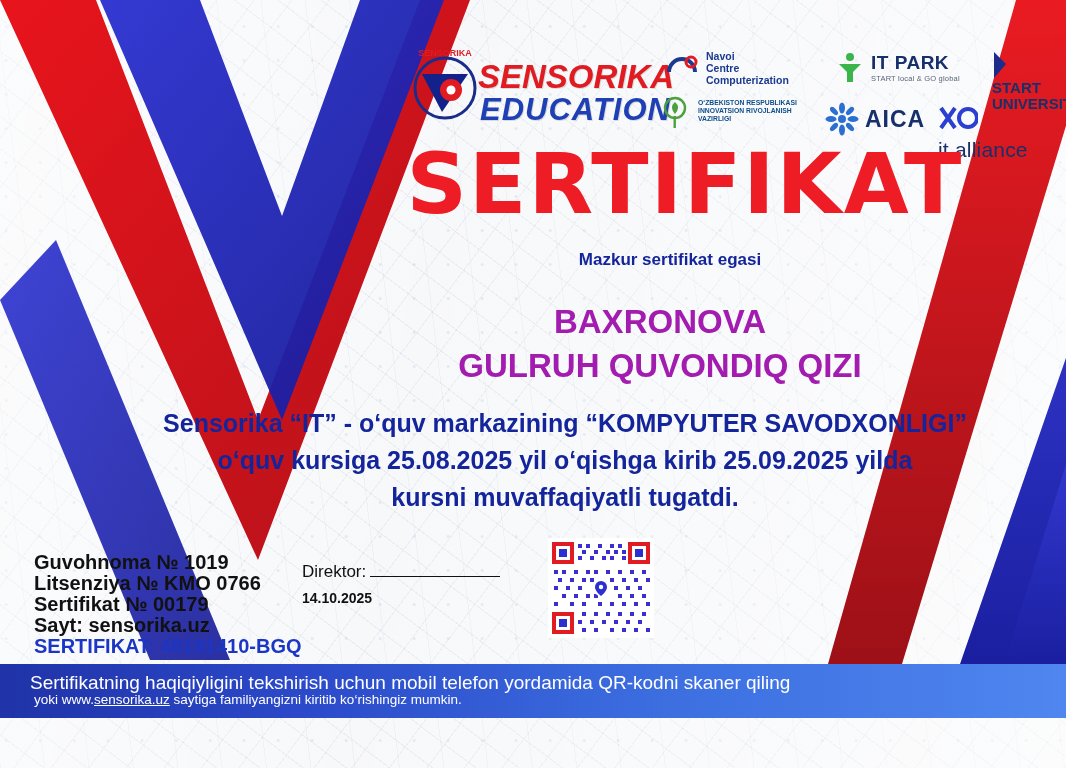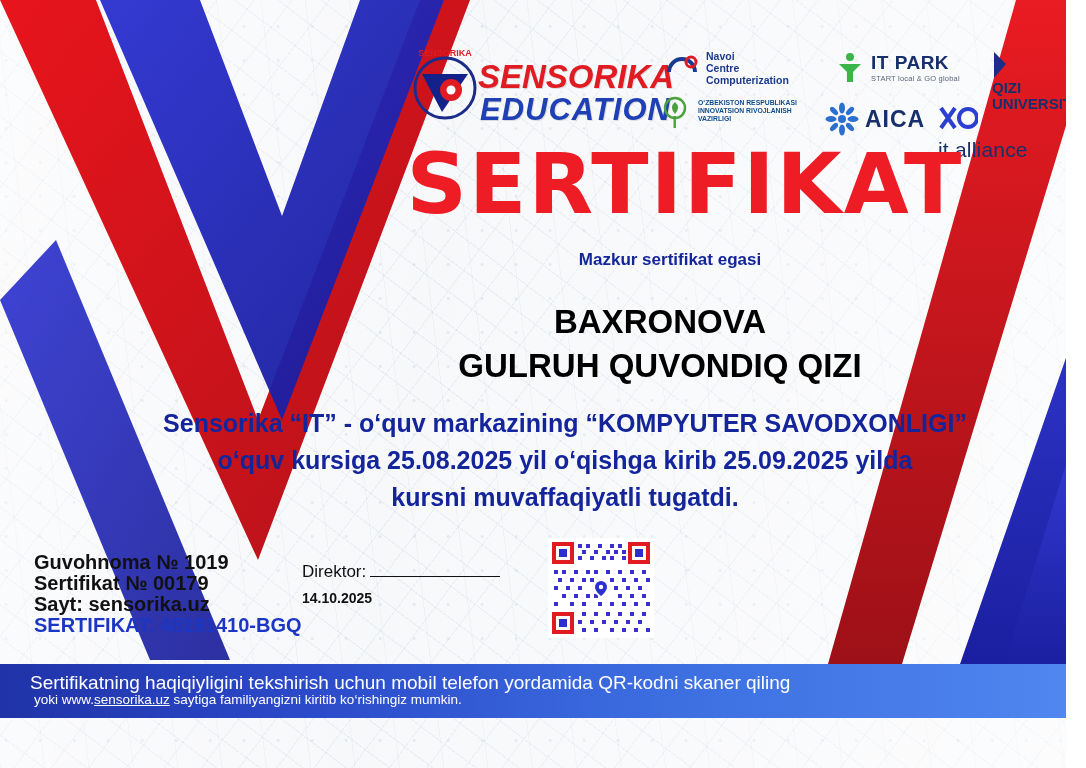--- a/index.html
+++ b/index.html
@@ -89,21 +89,21 @@
   }
 
   .subtitle {
     position: absolute; top: 250px; left: 270px; width: 800px;
     text-align: center; font-size: 17px; font-weight: bold; color: #14259b;
   }
 
   .recipient {
     position: absolute; top: 300px; left: 250px; width: 820px;
     text-align: center;
-    font-size: 33px; font-weight: bold; color: #000000;
+    font-size: 33px; font-weight: bold; color: #a21caf;
     line-height: 44px;
   }
 
   .body-text {
     position: absolute; top: 405px; left: 60px; width: 1010px;
     text-align: center;
     font-size: 25px; font-weight: bold; color: #14259b;
     line-height: 37px;
   }
 
@@ -233,21 +233,21 @@
         <div class="itpark-sub">START local &amp; GO global</div>
       </div>
     </div>
 
     <div class="logo-item" style="left:582px; top:14px;">
       <svg width="28" height="30" viewBox="0 0 28 30" style="float:left;margin-right:5px;">
         <path d="M2 2 L14 14 L2 28 Z" fill="#1b2c8a"></path>
         <path d="M26 2 L14 14 L26 28 Z" fill="#e01b22"></path>
       </svg>
       <div style="float:left;">
-        <div class="profi-a">QIZI</div>
+        <div class="profi-a">START</div>
         <div class="profi-a">UNIVERSITY</div>
       </div>
     </div>
 
     <div class="logo-item" style="left:252px; top:60px;">
       <svg width="32" height="34" viewBox="0 0 32 34" style="float:left;margin-right:4px;">
         <circle cx="13" cy="12" r="10" fill="none" stroke="#4aa13d" stroke-width="2.4"></circle>
         <path d="M13 6 q6 5 0 12 q-6 -7 0 -12z" fill="#4aa13d"></path>
         <rect x="11.5" y="20" width="2.4" height="12" fill="#4aa13d"></rect>
       </svg>
@@ -296,20 +296,21 @@
   </div>
 
   <div class="body-text">
     <div>Sensorika “IT” - o‘quv markazining “KOMPYUTER SAVODXONLIGI”</div>
     <div>o‘quv kursiga 25.08.2025 yil o‘qishga kirib 25.09.2025 yilda</div>
     <div>kursni muvaffaqiyatli tugatdi.</div>
   </div>
 
   <div class="info-block">
     <div>Guvohnoma № 1019</div>
+    <div>Litsenziya № KMO 0766</div>
     <div>Sertifikat № 00179</div>
     <div>Sayt: sensorika.uz</div>
     <div class="serial">SERTIFIKAT: 48191410-BGQ</div>
   </div>
 
   <div class="director">
     <span>Direktor:</span><span class="line"></span>
   </div>
   <div class="director-date">14.10.2025</div>
 

